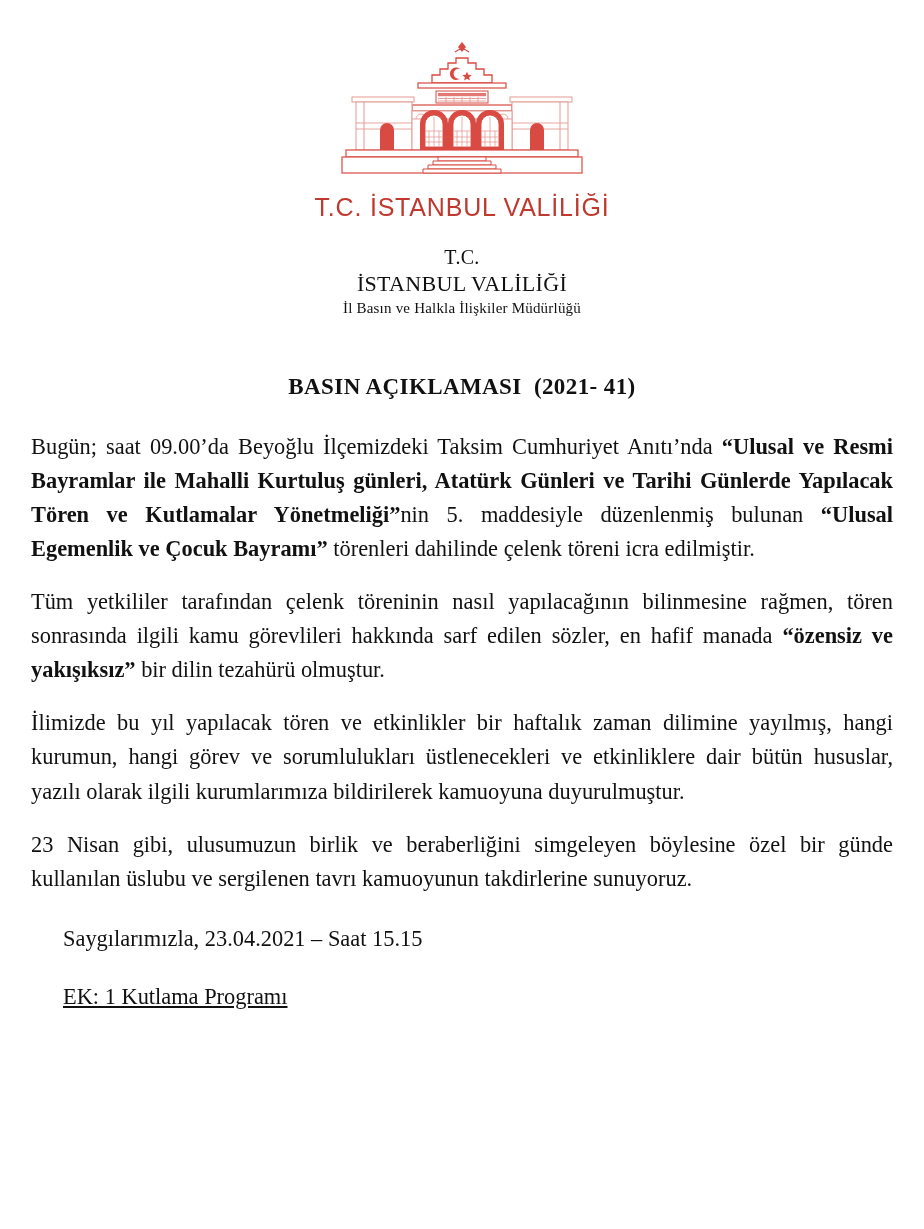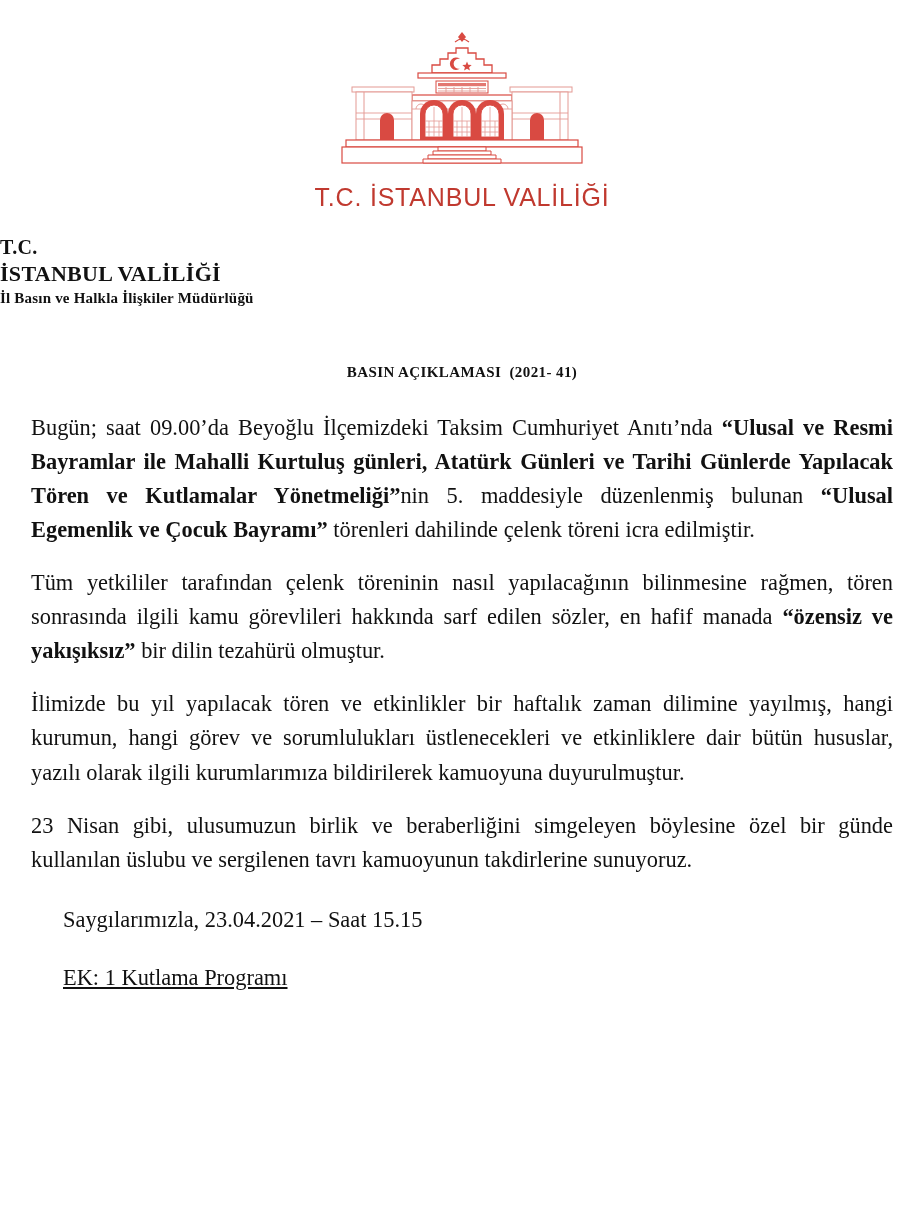--- a/index.html
+++ b/index.html
@@ -22,21 +22,21 @@
     height: 1229px;
     box-sizing: border-box;
     padding: 0;
     background: #ffffff;
     position: relative;
   }
 
   
   .logo-block {
     width: 100%;
-    padding-top: 29px;
+    padding-top: 39px;
     display: flex;
     flex-direction: column;
     align-items: center;
   }
   .logo-emblem {
     width: 300px;
     height: 150px;
     display: block;
   }
   .logo-wordmark {
@@ -44,33 +44,34 @@
     font-family: "Liberation Sans", "DejaVu Sans", sans-serif;
     font-size: 25px;
     letter-spacing: 0.8px;
     color: #c0392f;
     white-space: nowrap;
   }
 
   
   .letterhead {
     margin-top: 22px;
-    font-weight: bold;
+    text-align: center;
+    font-weight: normal;
     line-height: 1.3;
   }
   .letterhead .lh-line1 { font-size: 20px; letter-spacing: 0.3px; }
   .letterhead .lh-line2 { font-size: 22px; letter-spacing: 0.3px; }
   .letterhead .lh-line3 { font-size: 15px; letter-spacing: 0.2px; }
 
   
   .doc-title {
     margin-top: 56px;
     text-align: center;
     font-weight: bold;
-    font-size: 15px;
+    font-size: 23px;
     letter-spacing: 0.4px;
     white-space: pre;
   }
 
   
   .body-copy {
     margin: 0 auto;
     padding-top: 30px;
     width: 862px;
     font-size: 22.4px;

